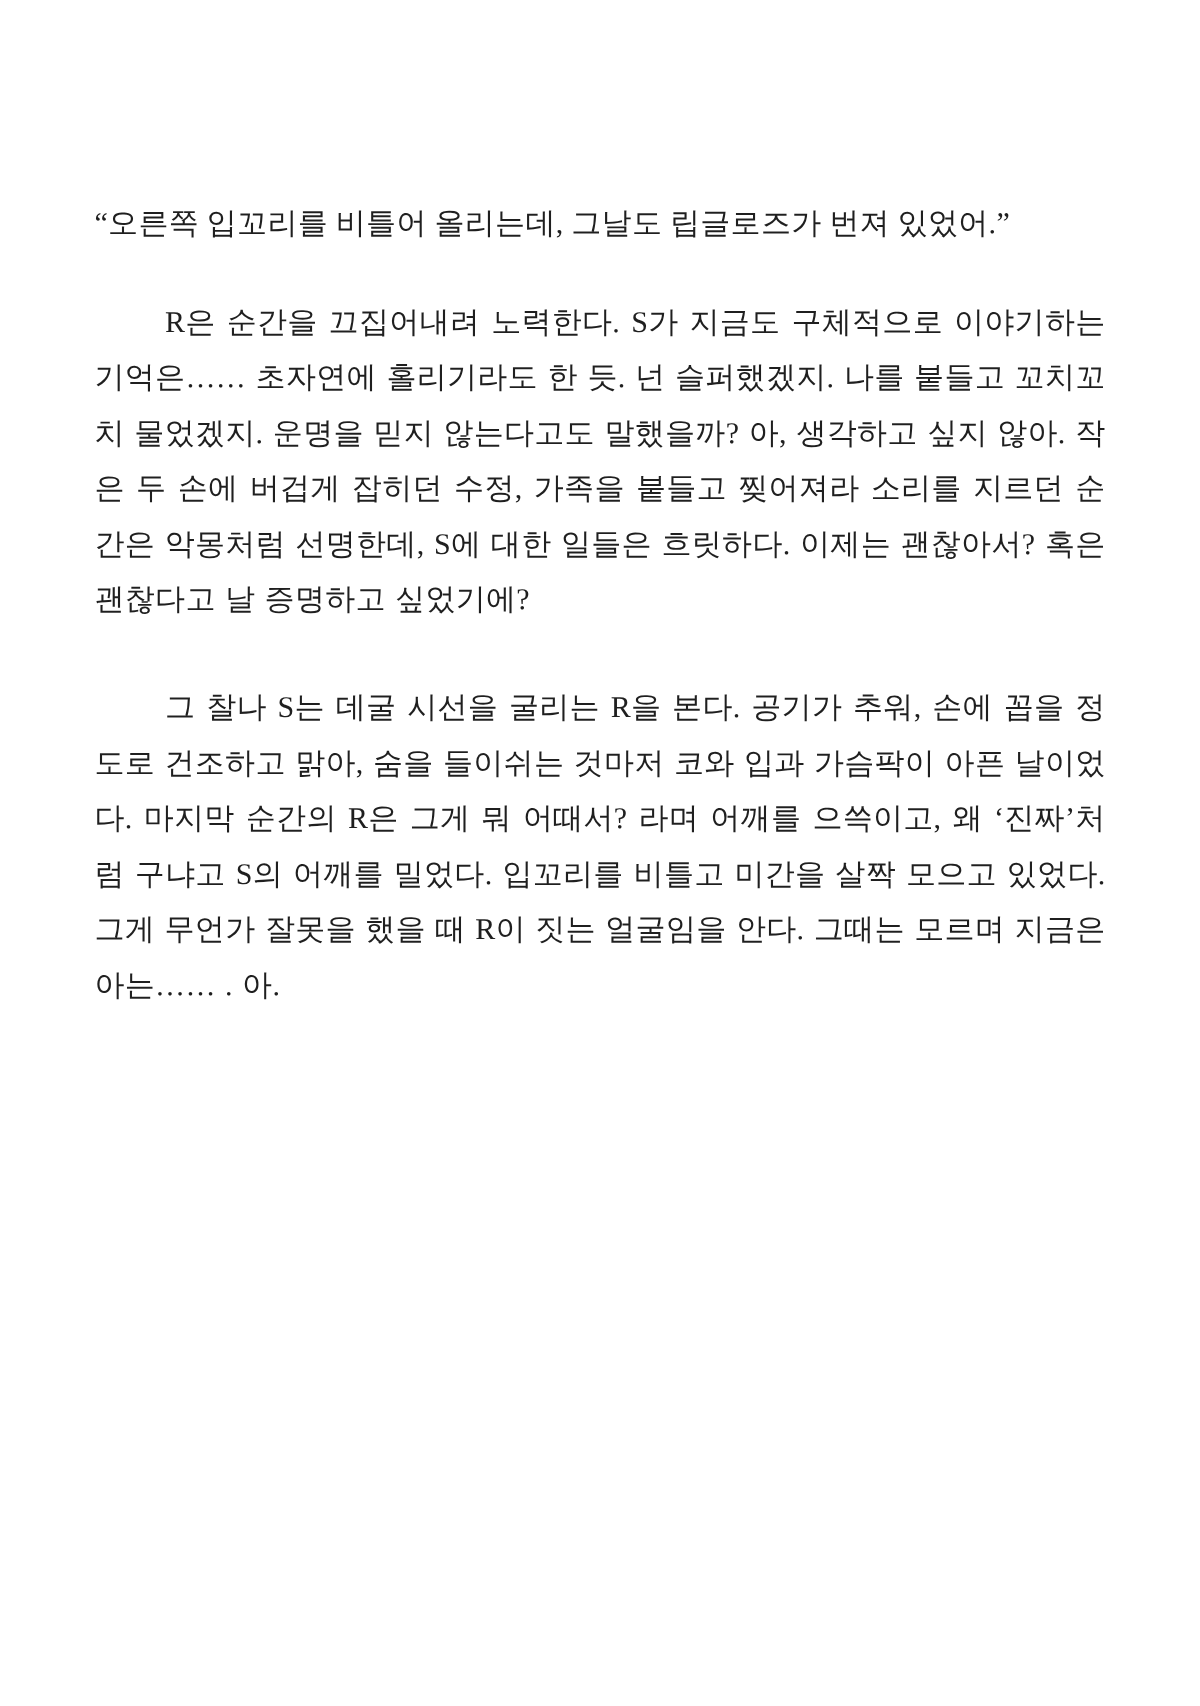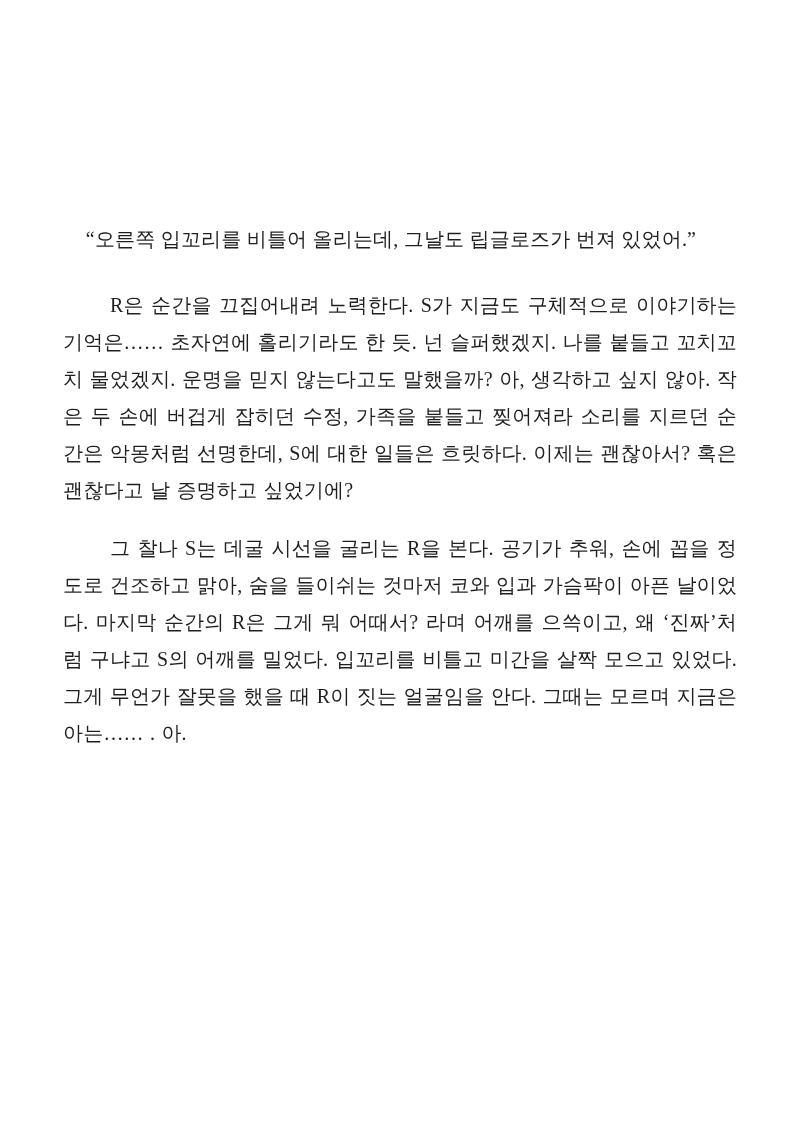--- a/index.html
+++ b/index.html
@@ -29,33 +29,32 @@
   .body-para {
     margin: 0;
     font-size: 20px;
     line-height: 37px;
     text-align: justify;
     text-indent: 47px;
     letter-spacing: 0.2px;
     word-spacing: 1px;
   }
   .quote-block {
-    margin-top: 90px;
-    text-align: center;
+    text-align: left;
     padding-right: 18px;
     font-family: Liberation Serif, serif;
   }
   .quote-line {
     margin: 0;
     font-size: 20px;
     line-height: 37px;
     letter-spacing: 0.2px;
   }
   .para-memory   { margin-top: 29px; }
-  .para-moment   { margin-top: 21px; }
+  .para-moment   { margin-top: 35px; }
   .para-closing  { margin-top: 15px; }
 </style>
 </head>
 <body>
 
 <div class="page">
   <div class="content">
 
 
     <div class="quote-block">

